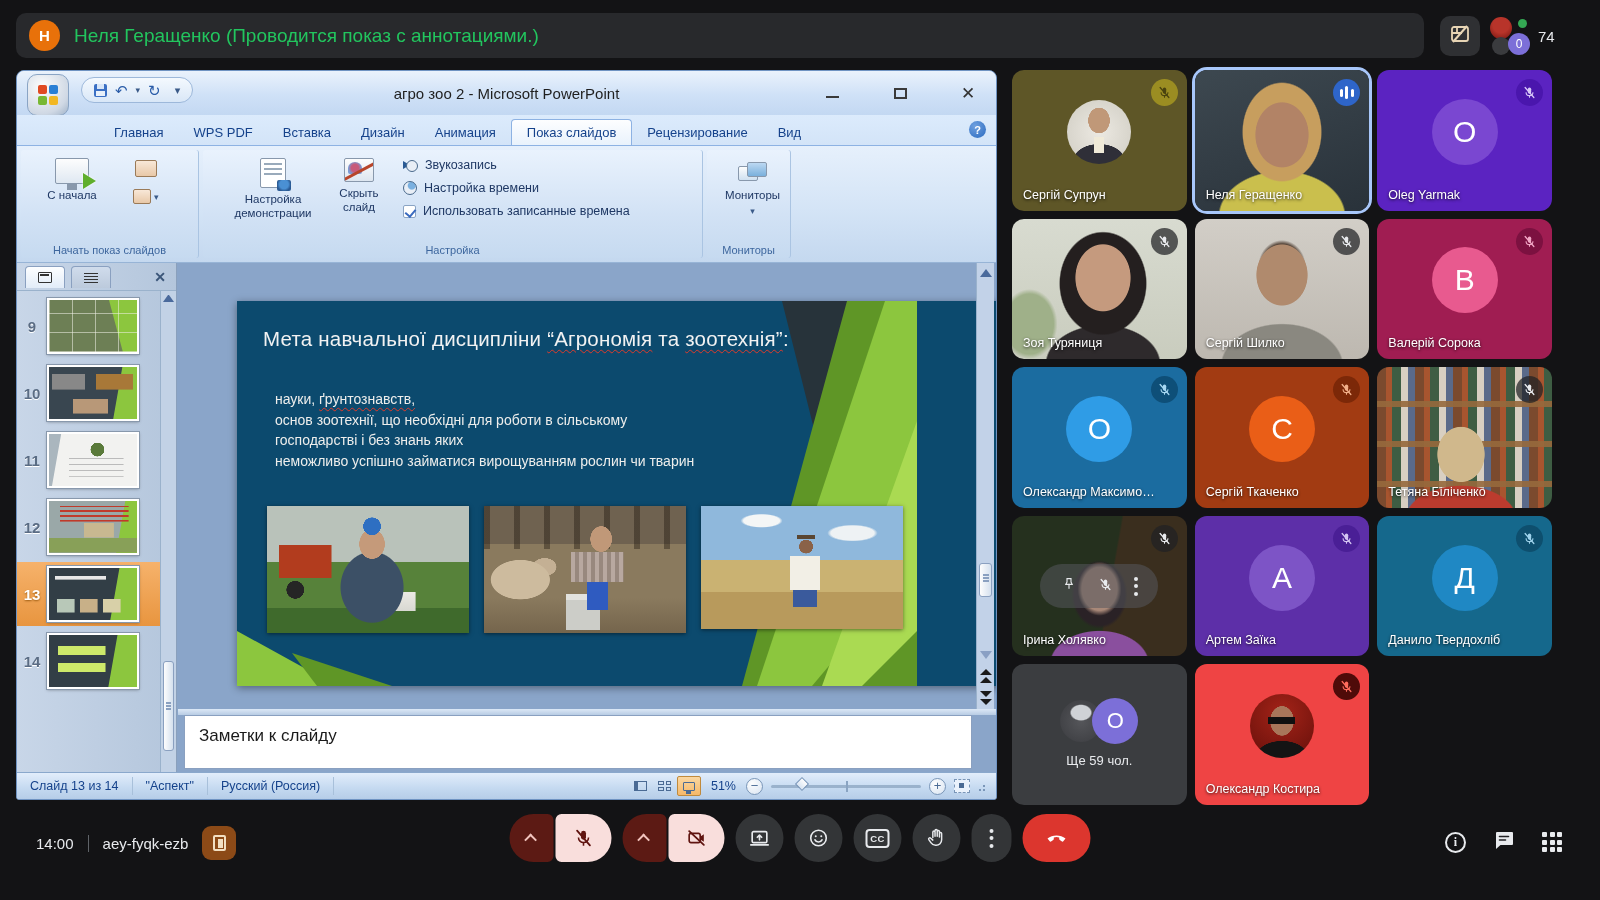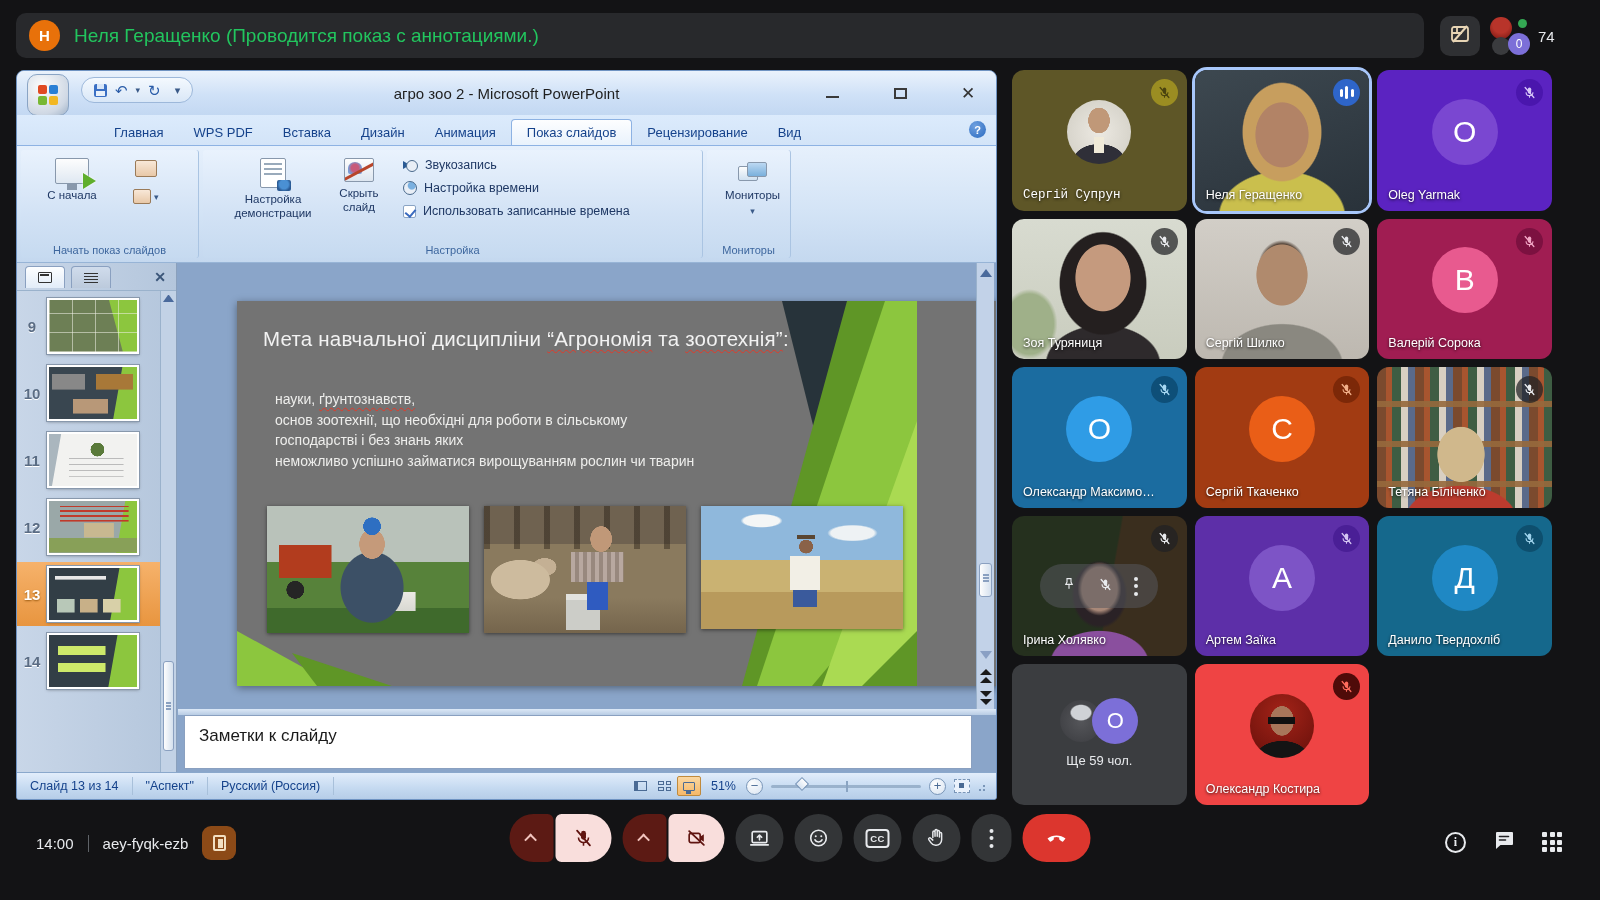--- a/index.html
+++ b/index.html
@@ -99,21 +99,21 @@
   .t11{background:repeating-linear-gradient(0deg,#bbb 0 1px,transparent 1px 6px) 60% 70%/62% 40% no-repeat,radial-gradient(circle 7px at 55% 30%,#5a7a3a 97%,transparent) no-repeat,linear-gradient(100deg,#aab6be 12%,#f2f2f0 13%)}
   .t12{background:repeating-linear-gradient(0deg,#c03a2a 0 2px,transparent 2px 5px) 55% 14%/78% 30% no-repeat,linear-gradient(#c8b890,#c8b890) 60% 60%/34% 28% no-repeat,linear-gradient(#88a058,#88a058) 0 100%/100% 28% no-repeat,linear-gradient(100deg,#9aa8a8 78%,#8cc63e 79%)}
   .t13{background:linear-gradient(#e8e8e8,#e8e8e8) 16% 16%/58% 7% no-repeat,linear-gradient(#b8c8b8,#b8c8b8) 12% 80%/20% 26% no-repeat,linear-gradient(#c8b088,#c8b088) 44% 80%/20% 26% no-repeat,linear-gradient(#d8d0a8,#d8d0a8) 76% 80%/20% 26% no-repeat,linear-gradient(100deg,#323e46 72%,#8cc63e 73%)}
   .t14{background:linear-gradient(#cde96a,#cde96a) 22% 26%/54% 18% no-repeat,linear-gradient(#cde96a,#cde96a) 22% 66%/54% 18% no-repeat,linear-gradient(100deg,#323e46 70%,#8cc63e 71%)}
   .thumb-scroll{position:absolute;right:0;top:28px;width:16px;bottom:0;background:#c2d2e6;border-left:1px solid #9ab2cc}
   .tsc-up{position:absolute;left:2px;top:4px;width:11px;height:0;border-left:5.5px solid transparent;border-right:5.5px solid transparent;border-bottom:7px solid #4a6a9c}
   .tsc-thumb{position:absolute;left:2px;top:370px;width:11px;height:90px;background:linear-gradient(90deg,#fdfdfd,#d4e0ee);border:1px solid #8aa0c0;border-radius:3px}
   .tsc-grip{position:absolute;left:2px;top:40px;width:5px;height:1.5px;background:#8aa0c0;box-shadow:0 3px 0 #8aa0c0,0 6px 0 #8aa0c0}
 
   .slide-region{position:absolute;left:161px;top:0;right:0;height:446px}
-  .slide-canvas{position:absolute;left:59px;top:38px;width:776px;height:385px;background:#737373;box-shadow:0 2px 8px rgba(0,0,0,.4);overflow:hidden}
+  .slide-canvas{position:absolute;left:59px;top:38px;width:776px;height:385px;background:#0c4a6e;box-shadow:0 2px 8px rgba(0,0,0,.4);overflow:hidden}
   .slide-bg{position:absolute;left:0;top:0}
   .slide-title{position:absolute;left:26px;top:26px;right:130px;color:#f2f2f2;font-size:20.5px;letter-spacing:.2px}
   .slide-body{position:absolute;left:38px;top:88px;right:150px;color:#eeeeec;font-size:14px;line-height:1.48}
   .wavy{text-decoration:underline;text-decoration-style:wavy;text-decoration-color:#e03a2a;text-decoration-thickness:1px;text-underline-offset:3px}
   .photos{position:absolute;left:30px;top:205px;display:flex;gap:15px}
   .photo{width:202px;height:127px;box-shadow:0 1px 4px rgba(0,0,0,.5)}
   .ph1{background:radial-gradient(circle 9px at 52% 16%,#2e6fc2 97%,transparent) no-repeat,radial-gradient(ellipse 13px 15px at 52% 30%,#c59a7a 97%,transparent) no-repeat,radial-gradient(ellipse 32px 36px at 52% 64%,#3c5066 97%,transparent) no-repeat,linear-gradient(#eceae4,#d8d8d2) 62% 80%/30% 15% no-repeat,radial-gradient(circle 9px at 14% 66%,#252525 97%,transparent) no-repeat,linear-gradient(#b23c1e,#b23c1e) 8% 42%/26% 26% no-repeat,linear-gradient(#b9c2ba 0 44%,#57823a 44% 80%,#3f6a2c 80%)}
   .ph2{background:radial-gradient(ellipse 11px 13px at 58% 26%,#c09878 97%,transparent) no-repeat,repeating-linear-gradient(90deg,#b8a8a0 0 4px,#98887e 4px 8px) 58% 48%/26% 24% no-repeat,linear-gradient(#2f5bc0,#2f5bc0) 57% 74%/21px 40px no-repeat,linear-gradient(#e2e2de 0 18%,#cccdc8 18%) 49% 97%/34px 36px no-repeat,radial-gradient(ellipse 30px 20px at 18% 58%,#cdbb9e 97%,transparent) no-repeat,radial-gradient(ellipse 12px 9px at 30% 48%,#c4b094 97%,transparent) no-repeat,repeating-linear-gradient(90deg,rgba(30,22,14,.4) 0 6px,transparent 6px 30px) 0 0/100% 34% no-repeat,linear-gradient(#6f6250 0 30%,#8a7a5e 30% 72%,#75654c)}
   .ph3{height:123px;background:radial-gradient(ellipse 30px 10px at 30% 12%,#f4f6f6 60%,transparent 70%) no-repeat,radial-gradient(ellipse 36px 12px at 75% 22%,#eef2f4 60%,transparent 70%) no-repeat,radial-gradient(circle 7px at 52% 33%,#8a6248 97%,transparent) no-repeat,linear-gradient(#5a4632,#5a4632) 52% 24%/18px 4px no-repeat,linear-gradient(#f2efe6,#f2efe6) 52% 56%/15% 28% no-repeat,linear-gradient(#3a5a9c,#3a5a9c) 52% 78%/12% 18% no-repeat,linear-gradient(#8fb8dc 0 44%,#cab272 44% 70%,#b89a5c 70%)}
 
@@ -445,21 +445,21 @@
           <div class="zmark"></div>
         </div>
       <div class="zbtn">+</div>
       <div class="fit-ic"></div>
       <div class="grip"></div>
     </div>
   </div>
 </div>
 
 <div class="pgrid">
-    <div class="tile" style="background: rgb(94, 86, 39); font-family: Liberation Mono, monospace;">
+    <div class="tile" style="background: rgb(94, 86, 39);">
       <div class="photo-circle pc-suprun"></div>
       <div class="badge" style="background:#9b8d22;color:#4a430f">
         <svg width="15" height="15" viewBox="0 0 24 24">
           <rect x="9.3" y="4" width="5.4" height="10" rx="2.7" fill="currentColor"></rect>
           <path d="M6.5 11.5a5.5 5.5 0 0 0 11 0" stroke="currentColor" stroke-width="1.7" fill="none"></path>
           <line x1="12" y1="17" x2="12" y2="20.5" stroke="currentColor" stroke-width="1.7"></line>
           <line x1="5" y1="4" x2="19" y2="20" stroke="currentColor" stroke-width="2" stroke-linecap="round"></line>
         </svg>
       </div>
       <div class="tile-name">Сергій Супрун</div>

